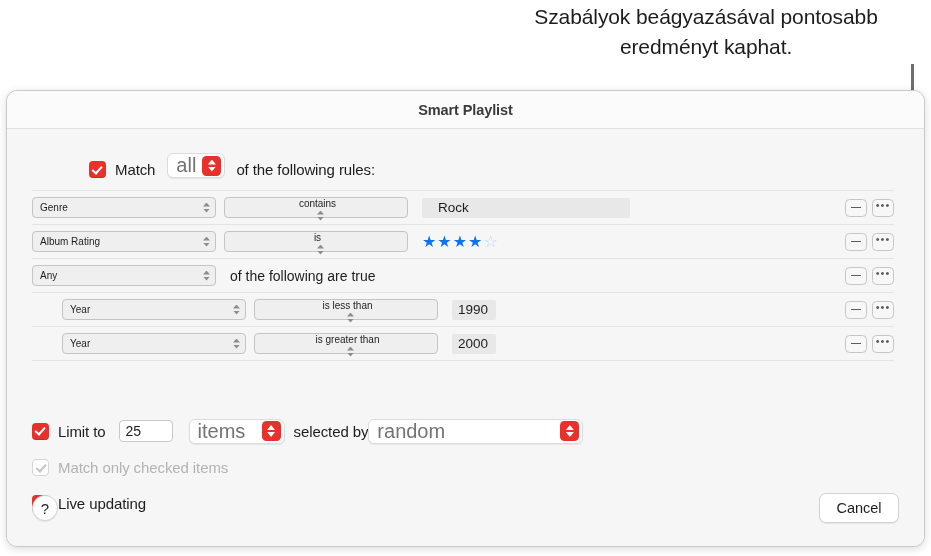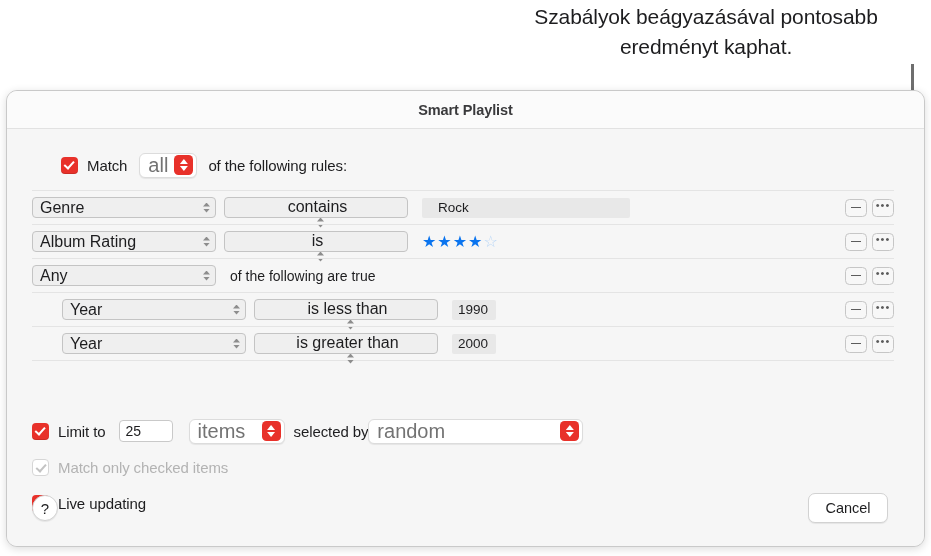--- a/index.html
+++ b/index.html
@@ -101,24 +101,24 @@
 
   .body-area {
     position: relative;
     height: 418px;
     background: #f6f6f6;
   }
 
   
   .match-row {
     position: absolute;
-    left: 7px;
+    left: 35px;
     top: 23px;
     display: flex;
-    align-items: center;
+    align-items: flex-end;
     height: 26px;
     padding-left: 47px;
   }
   .lbl {
     font-size: 15px;
     color: #1d1d1f;
     letter-spacing: -0.1px;
   }
 
   
@@ -220,21 +220,21 @@
   .sel {
     height: 21px;
     background: #efefef;
     border: 1px solid #c4c4c4;
     border-radius: 4px;
     display: inline-flex;
     align-items: center;
     justify-content: space-between;
     padding: 0 4px 0 7px;
     box-sizing: border-box;
-    font-size: 16px;
+    font-size: 10px;
     color: #1d1d1f;
     white-space: nowrap;
   }
   .sel .chev {
     width: 9px;
     height: 13px;
     position: relative;
     flex: 0 0 auto;
     margin-left: 6px;
   }
@@ -387,21 +387,21 @@
     display: flex;
     align-items: center;
     justify-content: center;
     font-size: 15px;
     color: #1d1d1f;
     box-sizing: border-box;
     box-shadow: 0 1px 1px rgba(0,0,0,0.07);
   }
   .footer-right {
     position: absolute;
-    right: 36px;
+    right: 25px;
     top: 12px;
     display: flex;
     gap: 23px;
   }
   .btn {
     height: 30px;
     min-width: 80px;
     border-radius: 7px;
     font-size: 14.5px;
     display: flex;

